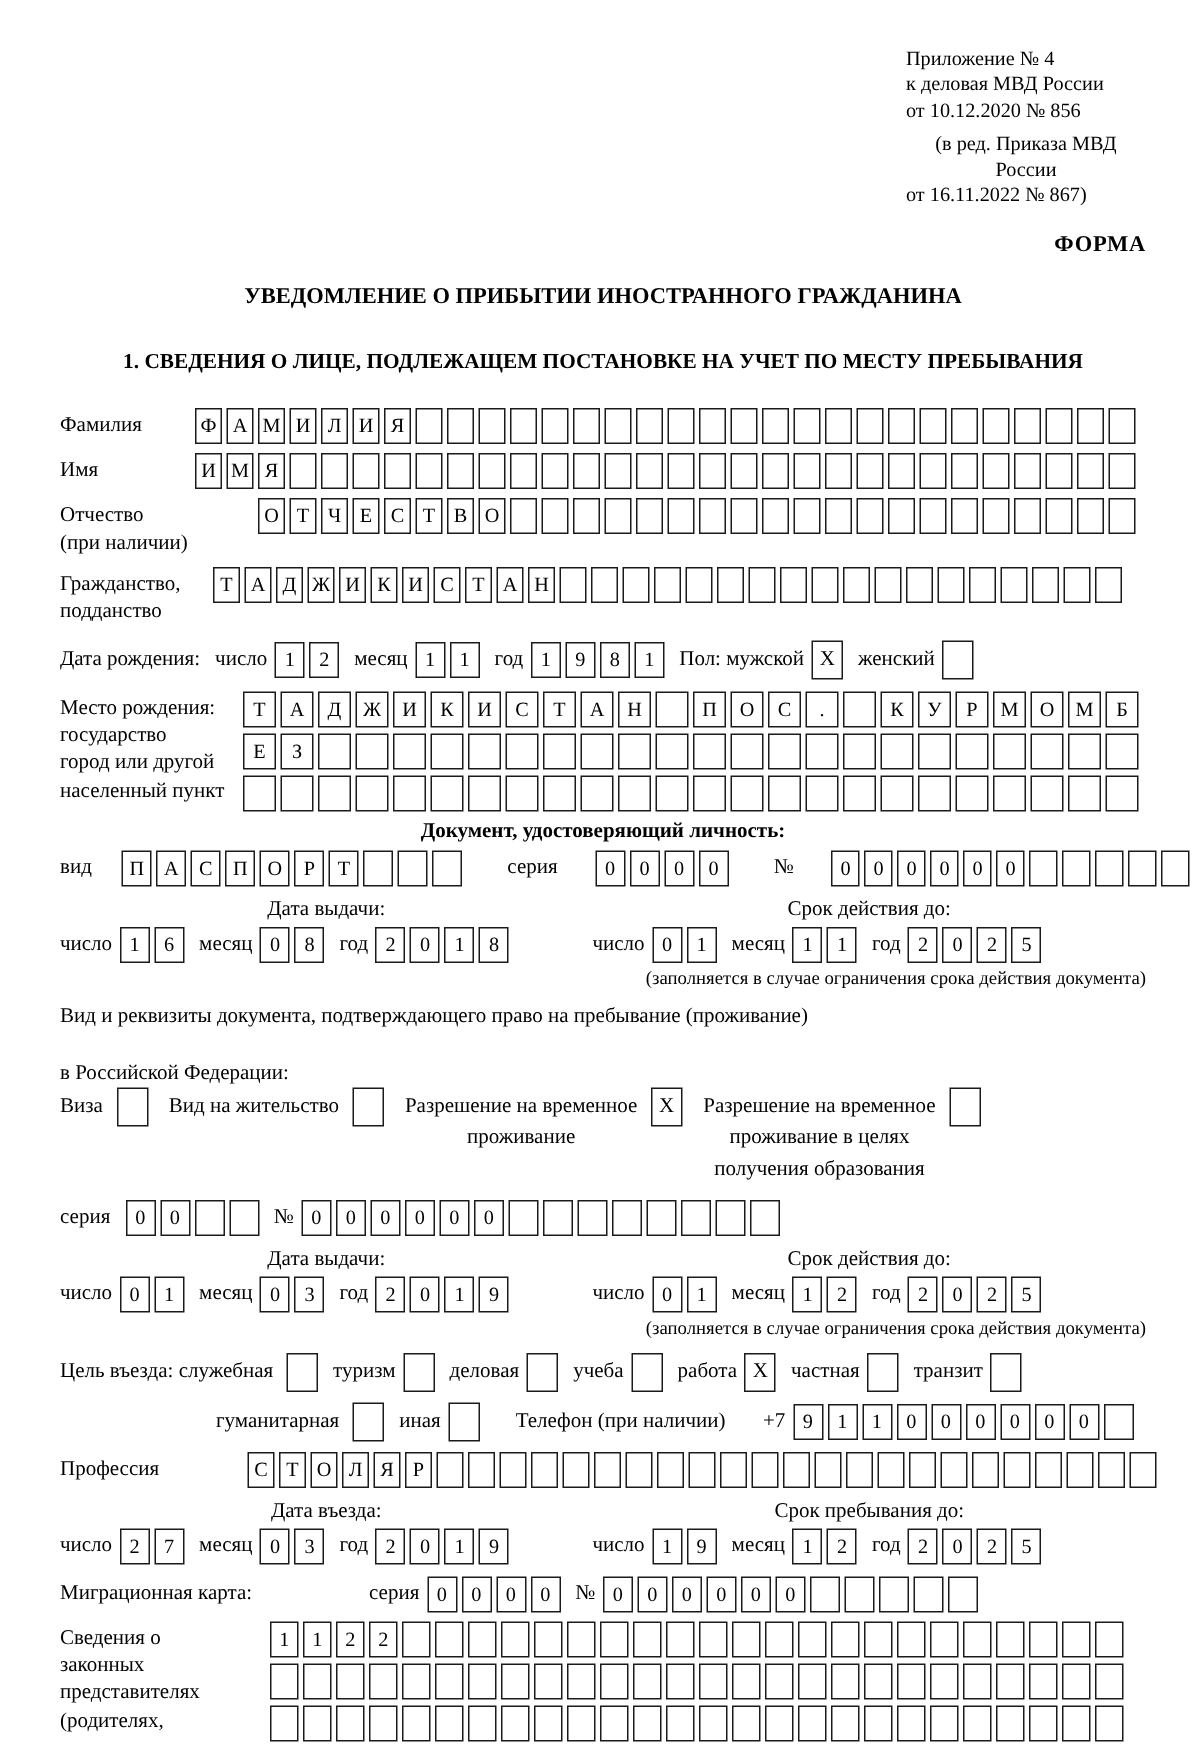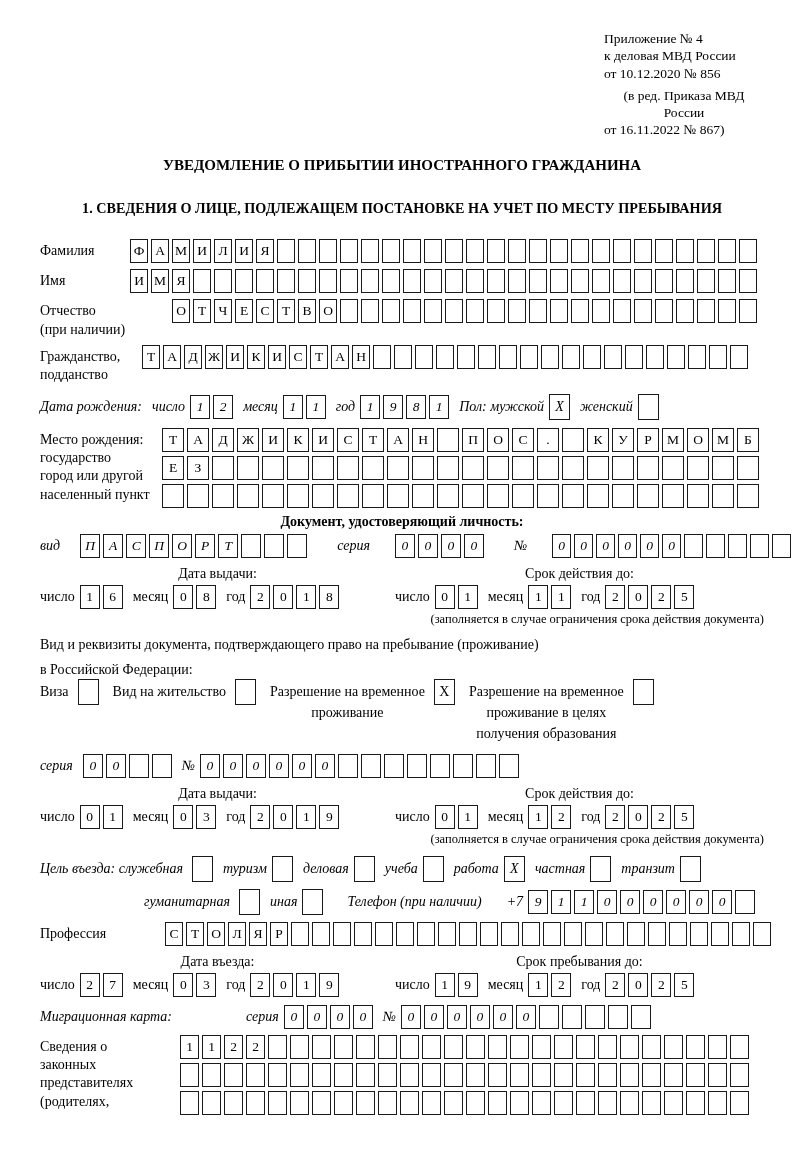--- a/index.html
+++ b/index.html
@@ -26,21 +26,21 @@
   .b22 .cell { width:22px; }
   .b20 .cell { width:20px; }
   .b19 .cell { width:19px; }
   .chk {
     display:inline-block; width:21px; height:26px; border:1.7px solid #1a1a1a;
     text-align:center; line-height:23px; font-size:14px; flex:none; vertical-align:middle;
   }
   .w90 { width:90px; } .w132 { width:132px; } .w102 { width:102px; } .w122 { width:122px; }
   .w64 { width:64px; } .w92 { width:92px; } .w140 { width:140px; } .w170 { width:170px; }
 
-  .inline { display:flex; align-items:center; flex-wrap:nowrap;font-style:italic; }
+  .inline { display:flex; align-items:center; flex-wrap:nowrap; }
   .sl { margin:0 5px 0 10px; flex:none; }
   .sl-first { margin-left:0; }
 
   .mb-rows > .boxes { display:flex; margin-bottom:4px; }
   .dates { display:flex; margin-top:8px; }
   .dcol { }
   .dcol.left { width:355px; }
   .dcol.right { width:369px; }
   .dhead { text-align:center; margin-bottom:3px; }
   .dgroup { display:flex; align-items:center; }
@@ -57,20 +57,21 @@
 
 <div class="page">
 
   <div class="appendix">
     <div>Приложение № 4</div>
     <div>к деловая МВД России</div>
     <div>от 10.12.2020 № 856</div>
     <div class="rev">(в ред. Приказа МВД России</div>
     <div>от 16.11.2022 № 867)</div>
   </div>
+  <div class="forma">ФОРМА</div>
 
   <div class="title">
     <div>УВЕДОМЛЕНИЕ О ПРИБЫТИИ ИНОСТРАННОГО ГРАЖДАНИНА</div>
   </div>
 
   <div class="sec-head">1. СВЕДЕНИЯ О ЛИЦЕ, ПОДЛЕЖАЩЕМ ПОСТАНОВКЕ НА УЧЕТ ПО МЕСТУ ПРЕБЫВАНИЯ</div>
 
   <div class="row" style="margin-top:22px;">
     <div class="lbl w90">Фамилия</div>
     <div class="boxes">
@@ -412,21 +413,21 @@
             <span class="cell">0</span>
             <span class="cell">2</span>
             <span class="cell">5</span>
           </span>
       </div>
     </div>
   </div>
   <div class="note right">(заполняется в случае ограничения срока действия документа)</div>
 
   <div style="margin-top:10px;">Вид и реквизиты документа, подтверждающего право на пребывание (проживание)</div>
-  <div style="margin-top:9px;">в Российской Федерации:</div>
+  <div style="margin-top:22px;">в Российской Федерации:</div>
 
   <div class="opts">
     <div class="opt">
       <span class="opt-label">Виза</span>
       <span class="chk"></span>
     </div>
     <div class="opt">
       <span class="opt-label">Вид на жительство</span>
       <span class="chk"></span>
     </div>

